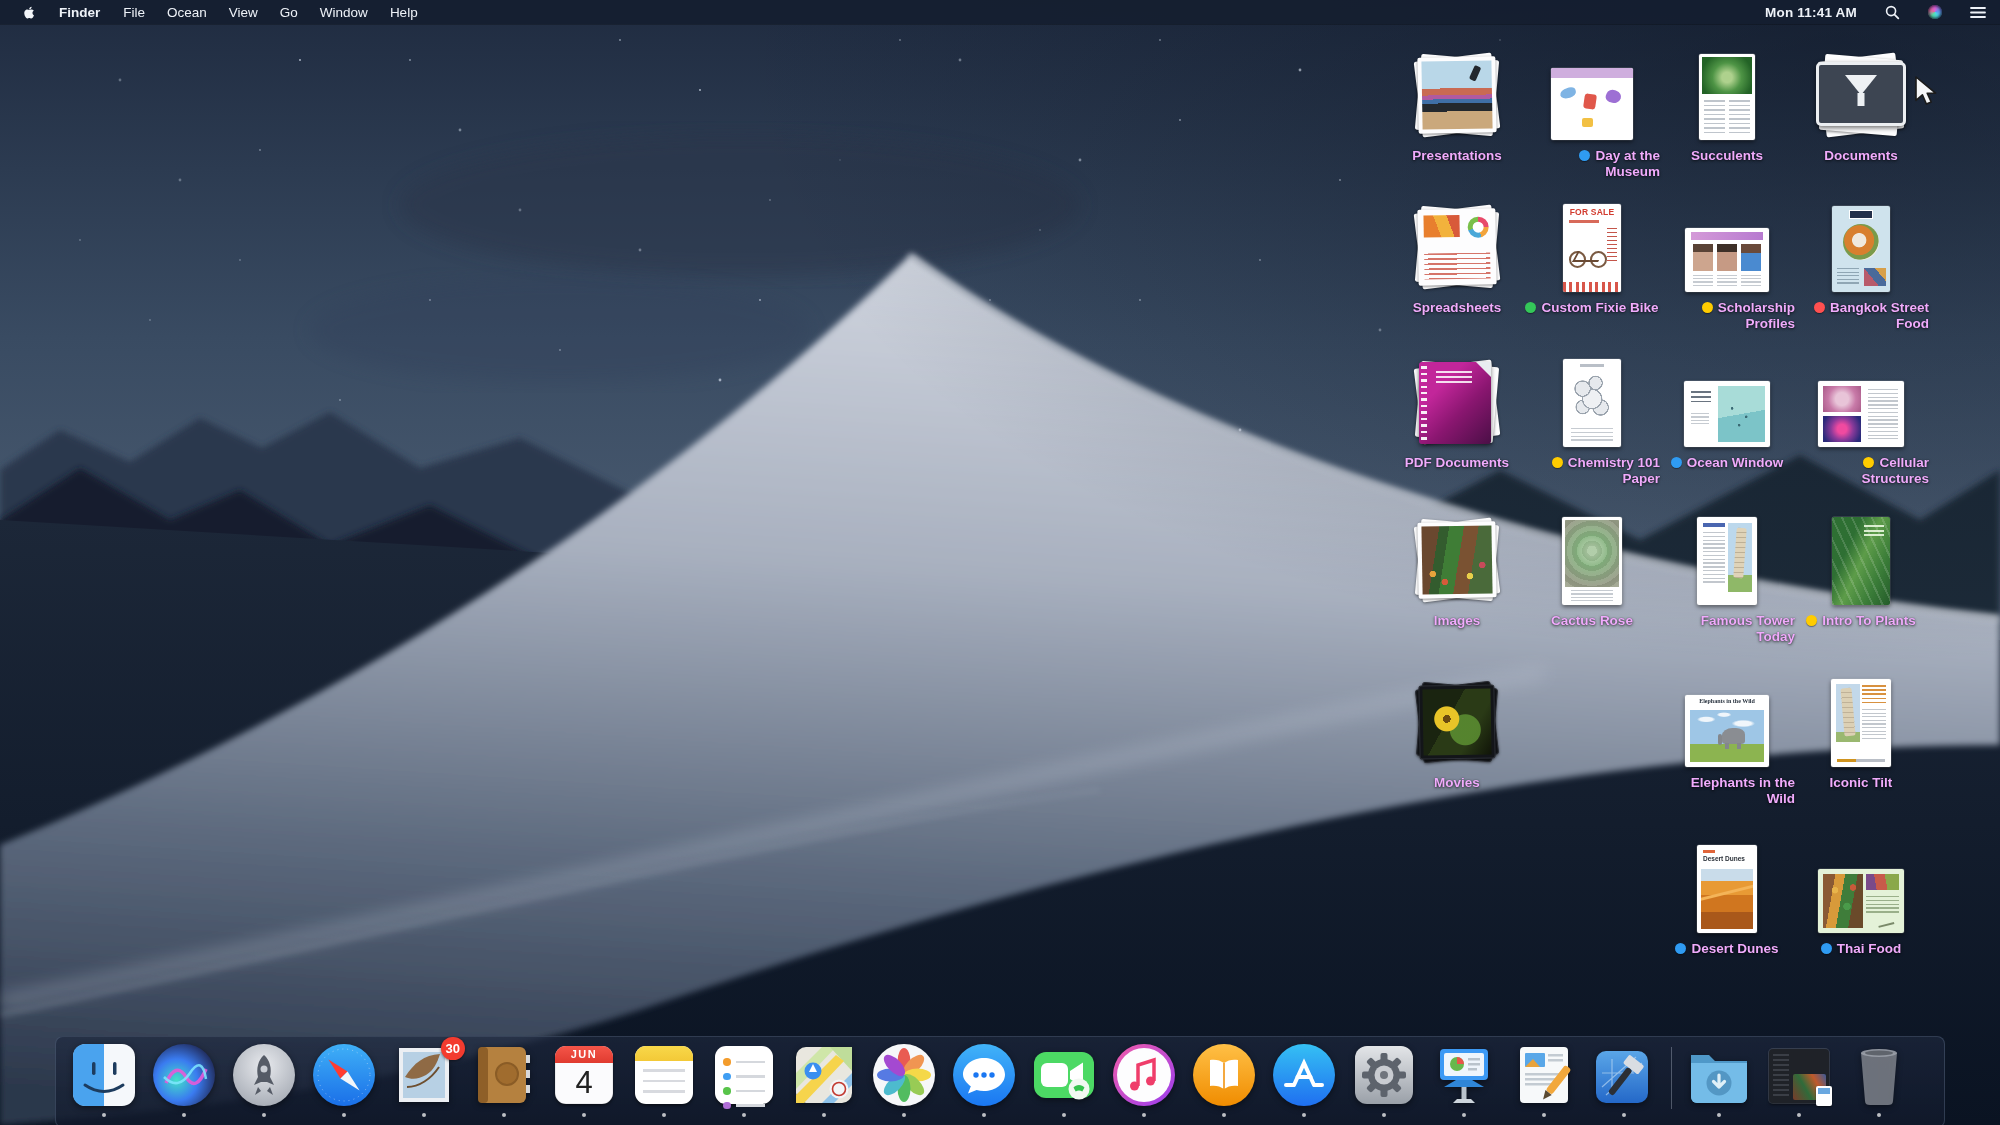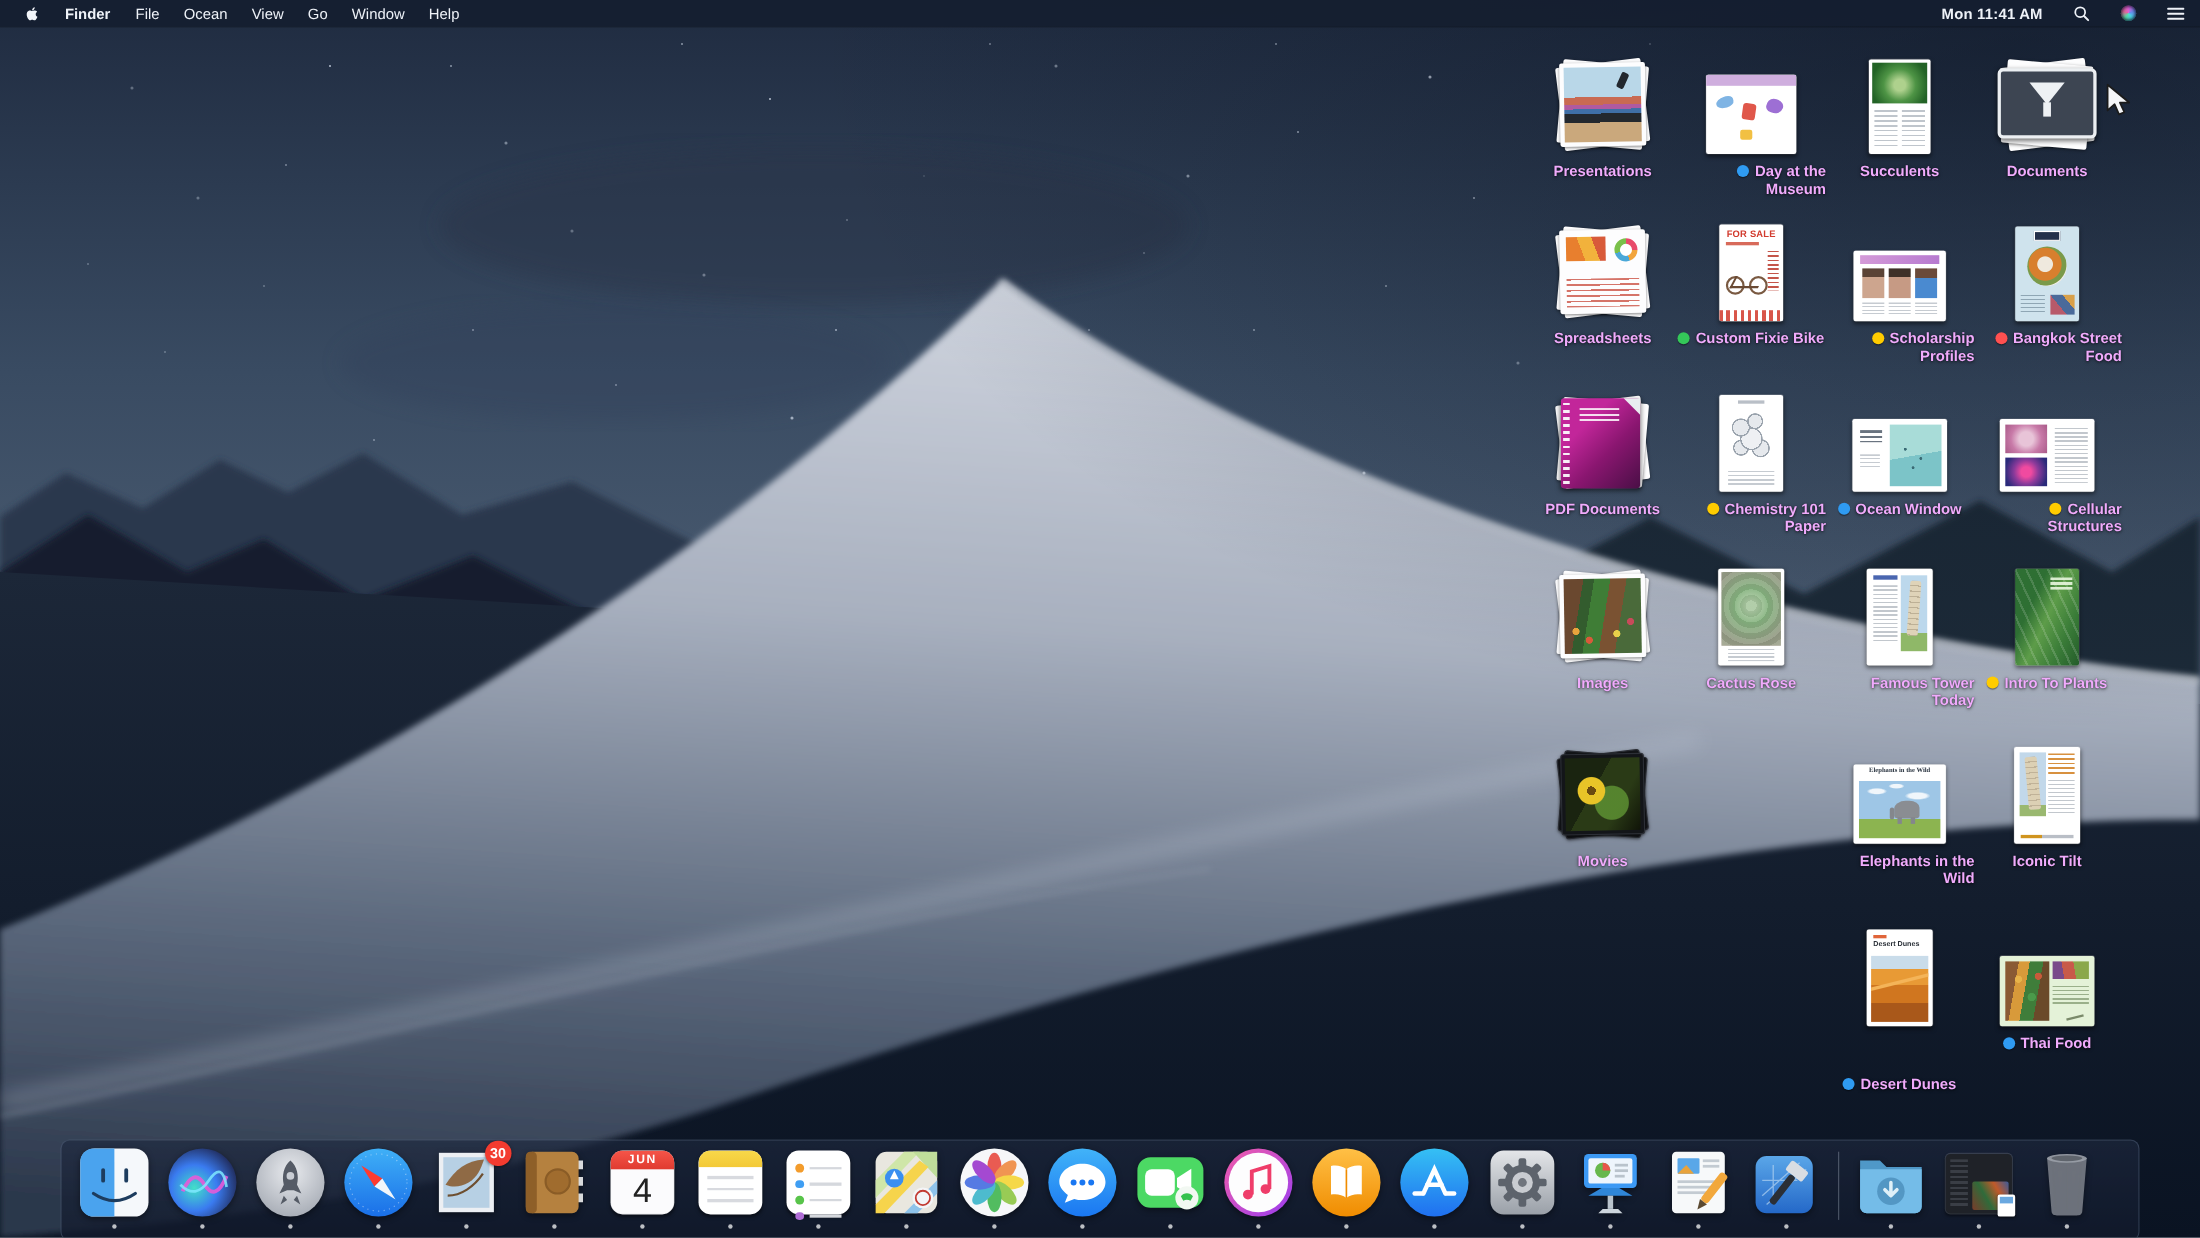--- a/index.html
+++ b/index.html
@@ -566,21 +566,21 @@
             <div class="img" style="position:absolute">
               <i></i>
             </div>
             <i class="lo"></i>
             <i class="lg"></i>
             <i class="cap"></i>
           </div>
         </div>
         <div class="lbl"><span>Iconic Tilt</span></div>
       </div>
-      <div class="cell" style="left: 1652px; top: 838px; gap: 37px;">
+      <div class="cell" style="left: 1652px; top: 838px;">
         <div class="art">
           <div class="doc dunes">
             <i class="tg"></i>
             <b class="tt">Desert Dunes</b>
             <i class="img"></i>
           </div>
         </div>
         <div class="lbl"><span class="dot" style="background: rgb(47, 155, 242);"></span><span>Desert Dunes</span></div>
       </div>
       <div class="cell" style="left: 1786px; top: 838px;">

